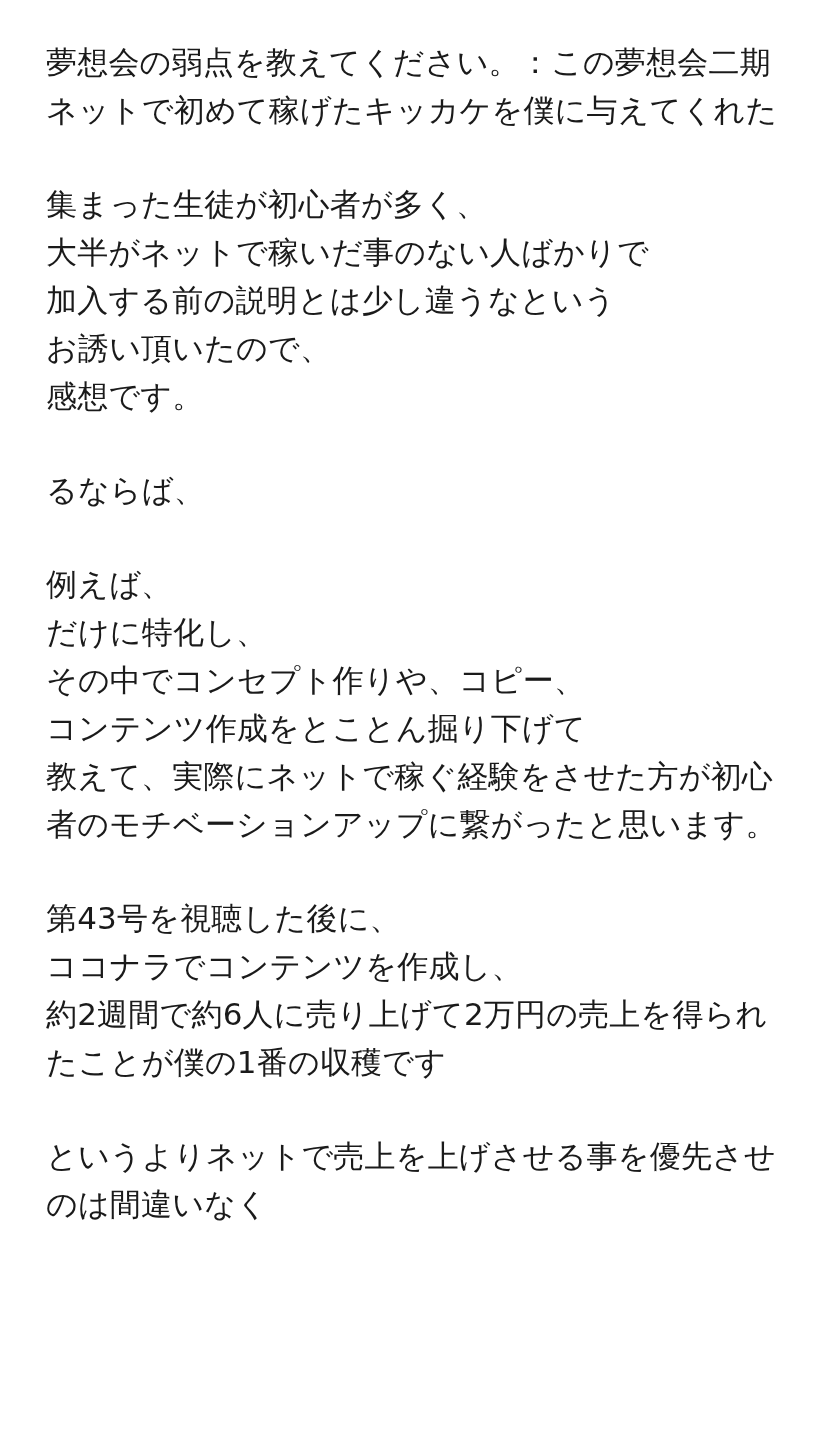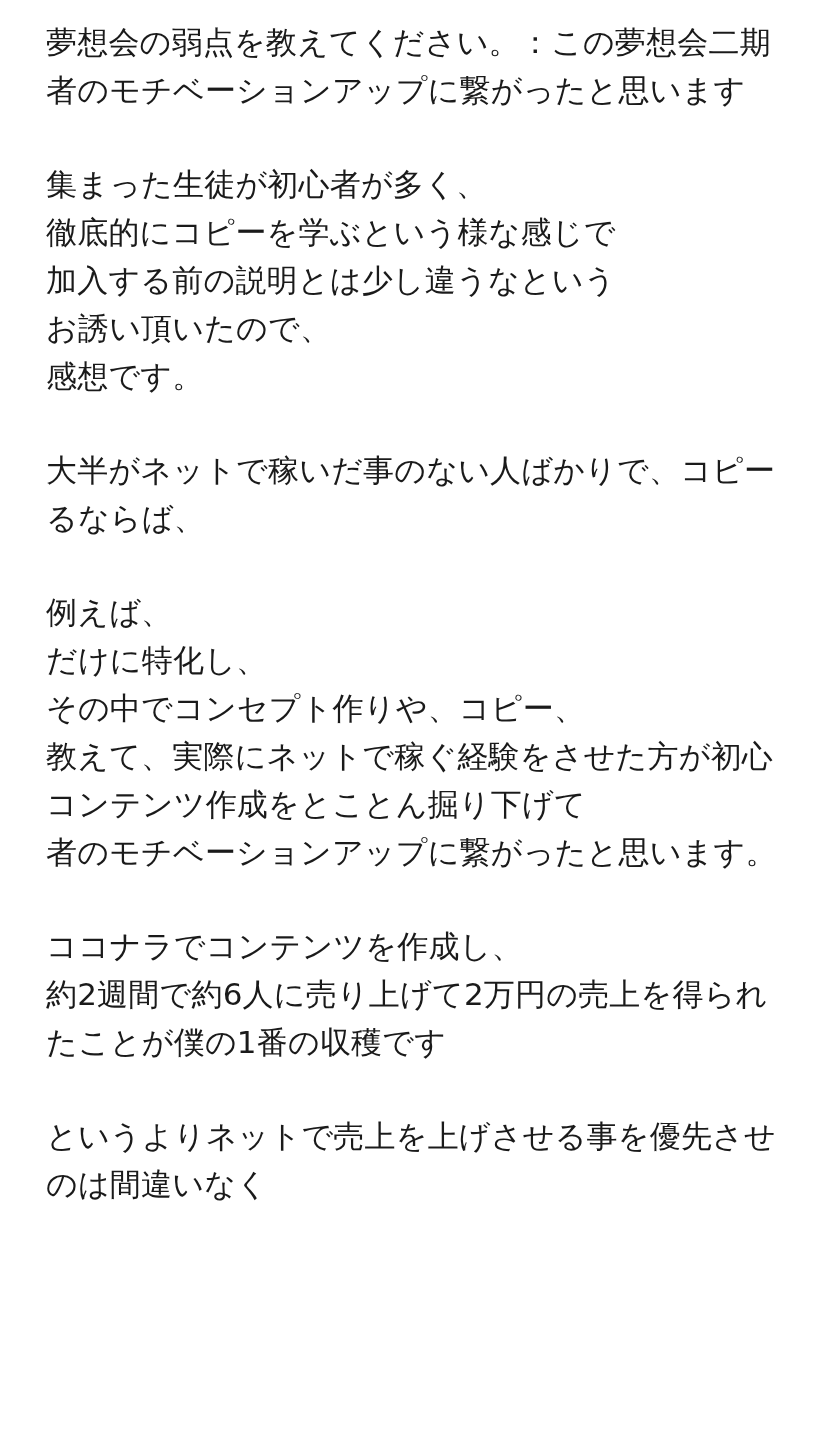--- a/index.html
+++ b/index.html
@@ -18,62 +18,63 @@
     box-sizing: border-box;
     width: 828px;
     height: 1435px;
     padding: 18px 44px 0 46px;
   }
   .para {
     margin: 0 0 4px 0;
   }
   .para.spacer-after {
     margin-bottom: 46px;
+    margin-top: 20px;
   }
   .line {
     font-size: 31px;
     line-height: 48px;
     letter-spacing: 0.2px;
     white-space: pre-wrap;
     word-break: break-all;
   }
 </style>
 </head>
 <body>
 
 <div id="doc">
 
   <div class="para spacer-after">
     <div class="line">夢想会の弱点を教えてください。：この夢想会二期</div>
-    <div class="line">者のモチベーションアップに繋がったと思います</div>
+    <div class="line">ネットで初めて稼げたキッカケを僕に与えてくれた</div>
   </div>
 
   <div class="para spacer-after">
     <div class="line">集まった生徒が初心者が多く、</div>
-    <div class="line">徹底的にコピーを学ぶという様な感じで</div>
+    <div class="line">大半がネットで稼いだ事のない人ばかりで</div>
     <div class="line">加入する前の説明とは少し違うなという</div>
     <div class="line">お誘い頂いたので、</div>
     <div class="line">感想です。</div>
   </div>
 
   <div class="para spacer-after">
-    <div class="line">大半がネットで稼いだ事のない人ばかりで、コピー</div>
     <div class="line">るならば、</div>
   </div>
 
   <div class="para spacer-after">
     <div class="line">例えば、</div>
     <div class="line">だけに特化し、</div>
     <div class="line">その中でコンセプト作りや、コピー、</div>
+    <div class="line">コンテンツ作成をとことん掘り下げて</div>
     <div class="line">教えて、実際にネットで稼ぐ経験をさせた方が初心</div>
-    <div class="line">コンテンツ作成をとことん掘り下げて</div>
     <div class="line">者のモチベーションアップに繋がったと思います。</div>
   </div>
 
   <div class="para spacer-after">
+    <div class="line">第43号を視聴した後に、</div>
     <div class="line">ココナラでコンテンツを作成し、</div>
     <div class="line">約2週間で約6人に売り上げて2万円の売上を得られ</div>
     <div class="line">たことが僕の1番の収穫です</div>
   </div>
 
   <div class="para">
     <div class="line">というよりネットで売上を上げさせる事を優先させ</div>
     <div class="line">のは間違いなく</div>
   </div>
 

